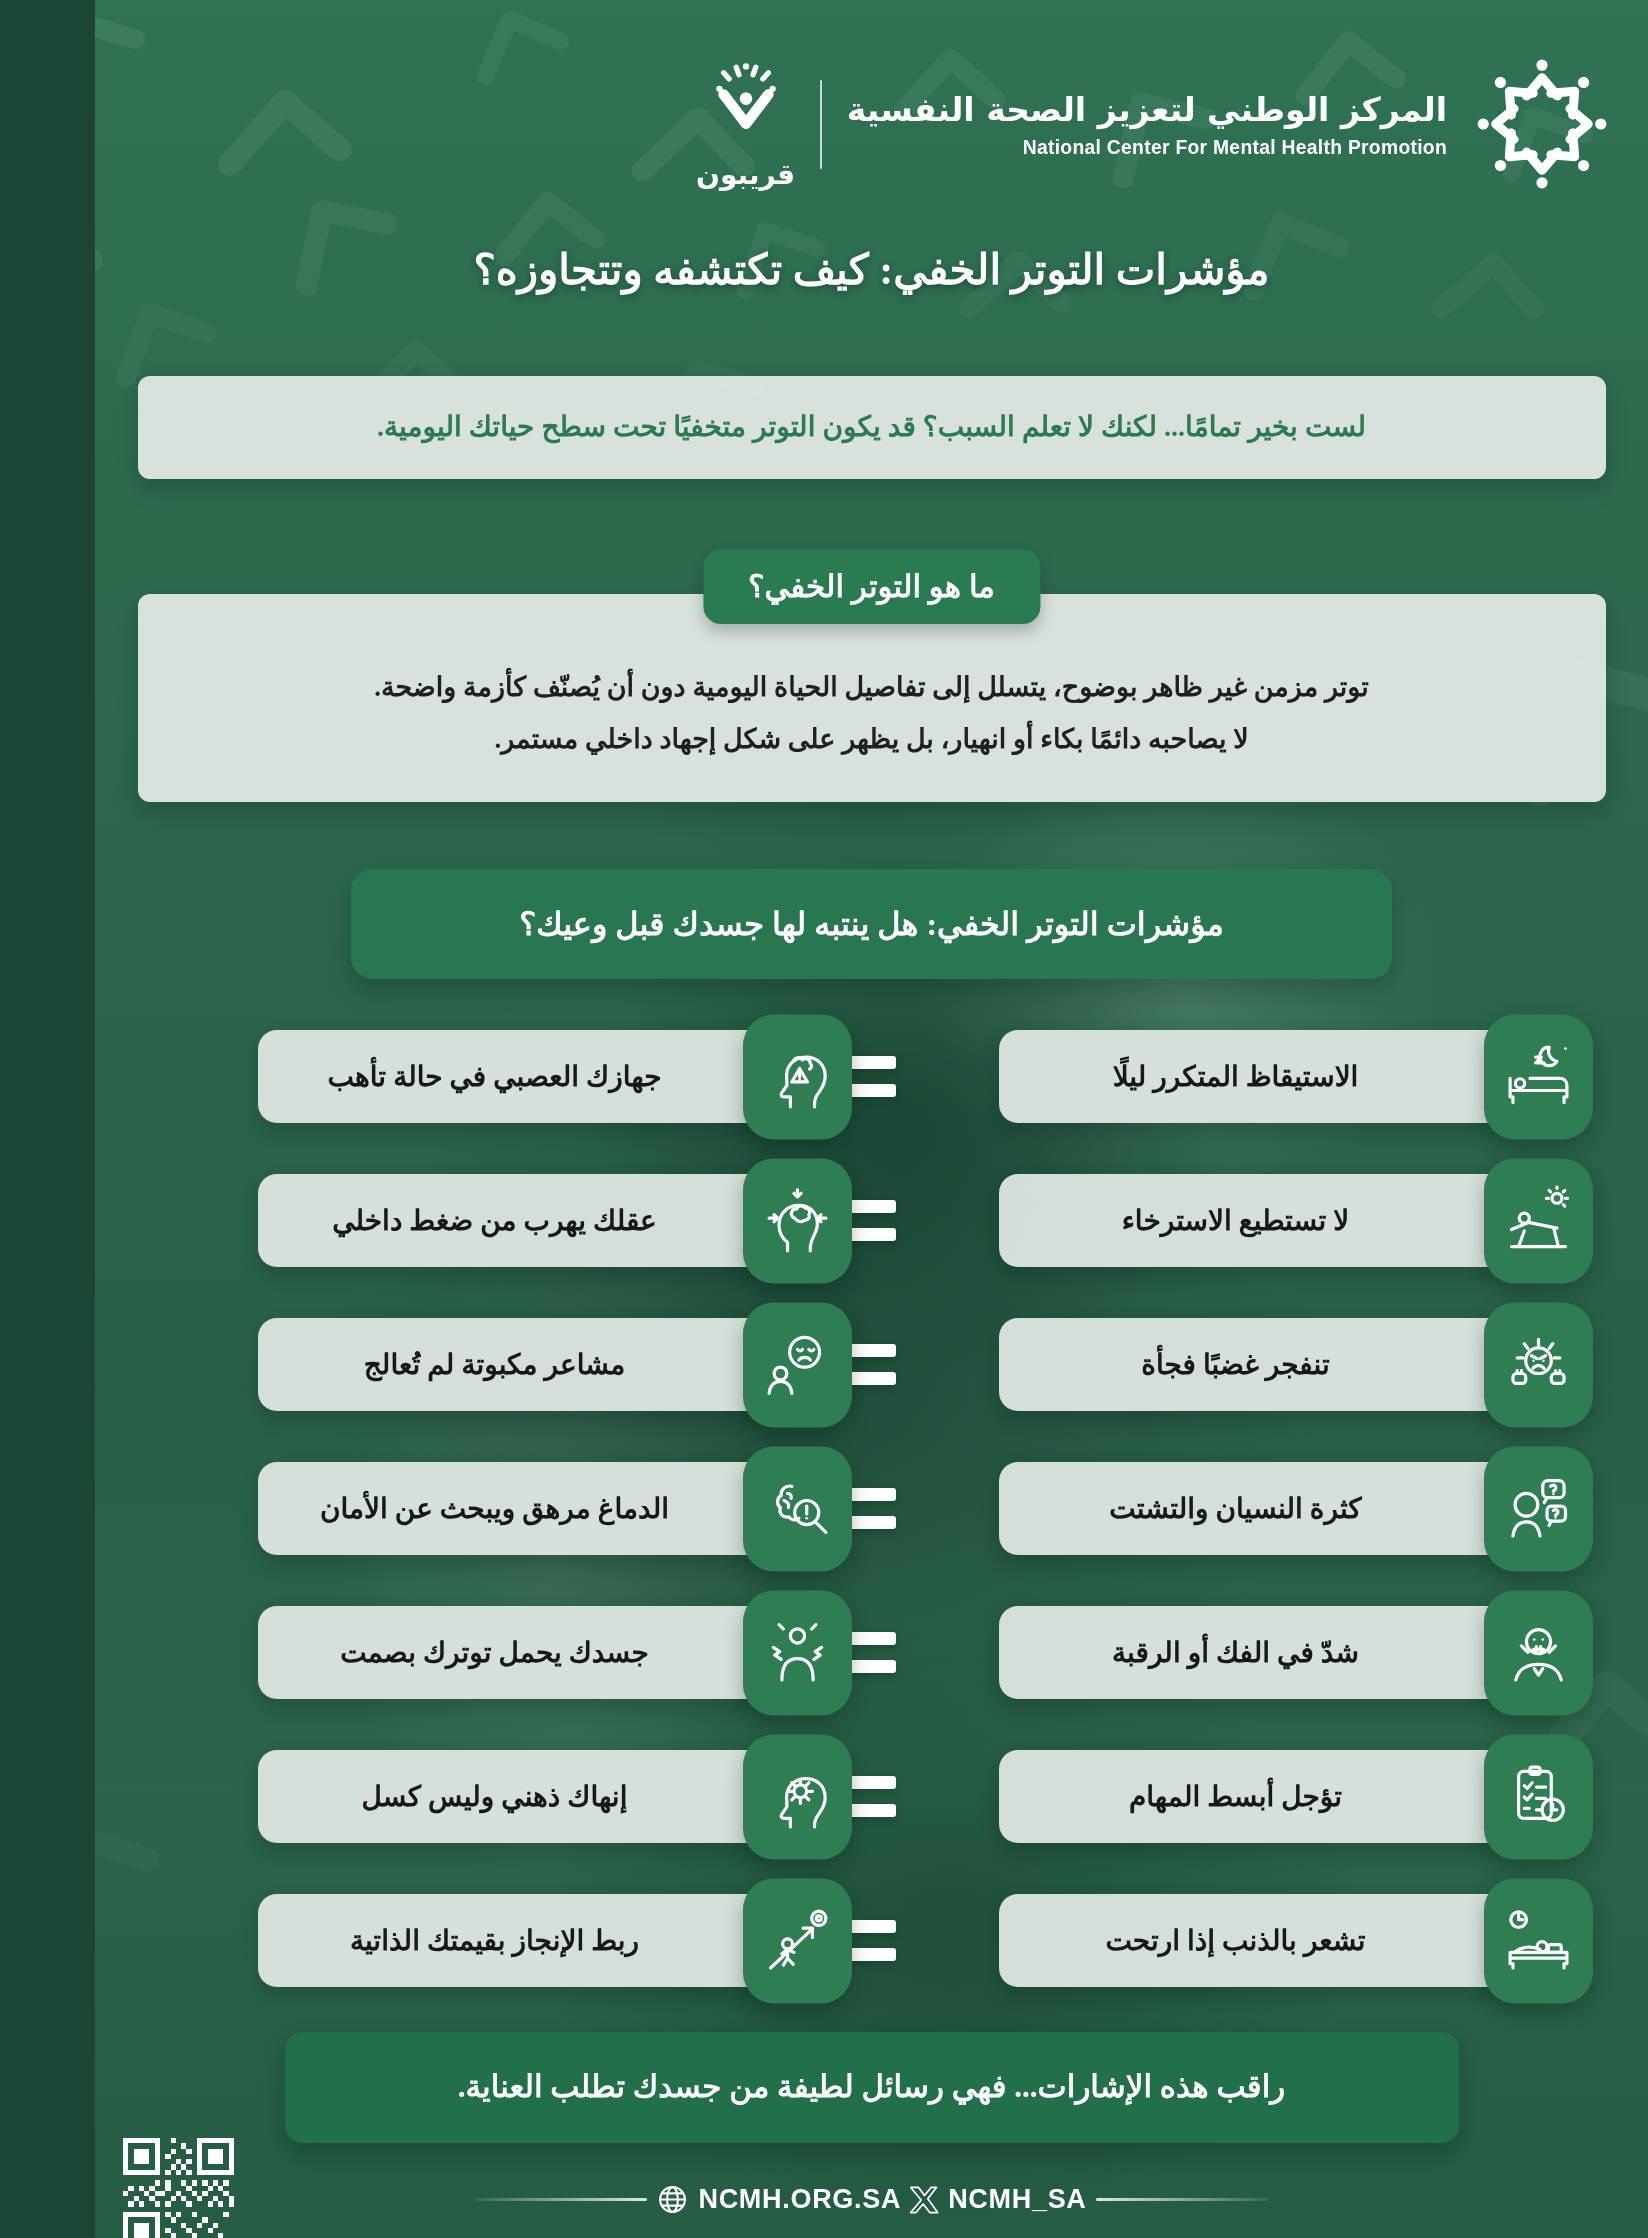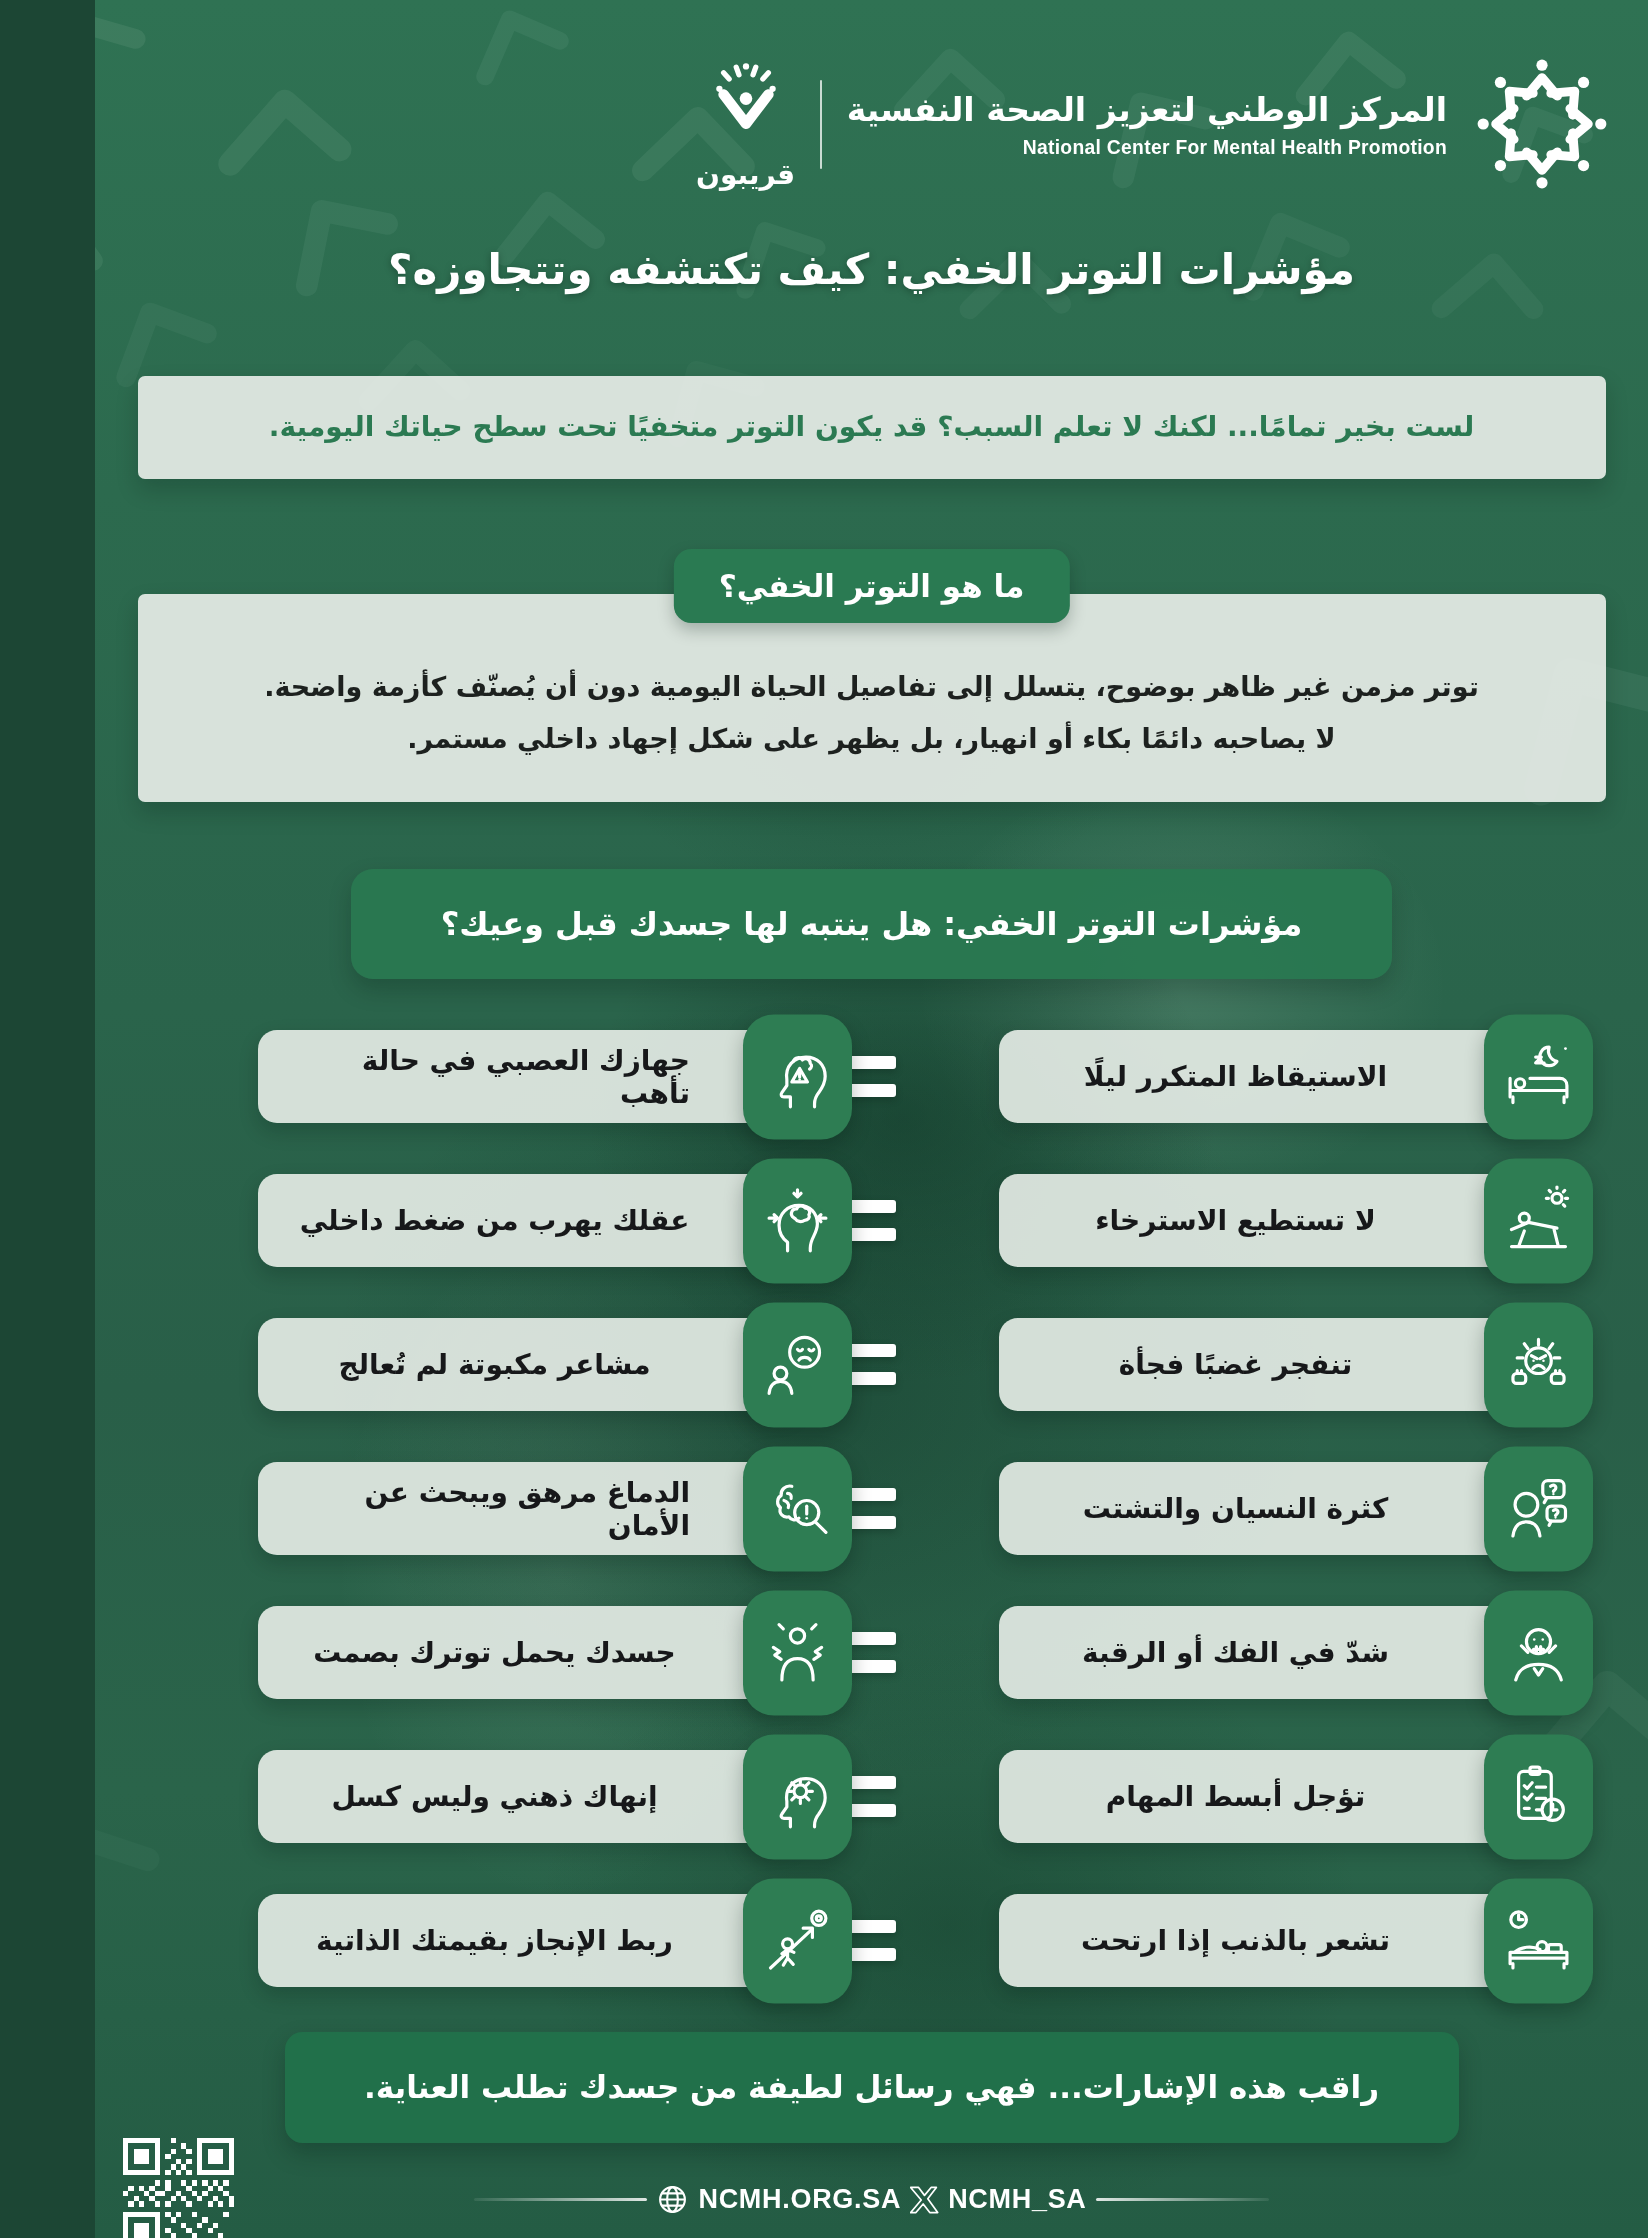--- a/index.html
+++ b/index.html
@@ -18,23 +18,23 @@
       radial-gradient(553px 408px at 55% 86%, rgba(10,42,28,.32), transparent 75%),
       radial-gradient(364px 218px at 50% 33%, rgba(16,54,38,.25), transparent 75%);
   }
   .header{position:absolute;top:33px;right:36px;left:36px;height:182px;display:flex;align-items:center;gap:25px;}
   .org{text-align:right;}
   .org .ar{font-size:33px;font-weight:bold;line-height:1.25;}
   .org .en{font-size:19.3px;font-weight:bold;margin-top:5.8px;letter-spacing:0.3px;font-family:"Liberation Sans",sans-serif;}
   .hdr-divider{width:1.5px;height:89px;background:rgba(255,255,255,.75);border-radius:1.5px;}
   .qaribon{display:flex;flex-direction:column;align-items:center;gap:16px;}
   .qaribon .lbl{font-size:28px;font-weight:bold;}
-  .main{position:relative;padding-top:245px;}
+  .main{position:relative;padding-top:245px;font-family:Liberation Serif, serif;}
   .title{margin:0;text-align:center;font-size:42px;font-weight:bold;letter-spacing:-0.4px;text-shadow:0 2.2px 7.3px rgba(0,25,15,.35);}
-  .panel{background:rgba(227,234,228,.94);border-radius:7px;box-shadow:0 10.2px 22px rgba(0,22,14,.20);box-sizing:border-box;}
+  .panel{background:rgba(227,234,228,.94);border-radius:12px;box-shadow:0 10.2px 22px rgba(0,22,14,.20);box-sizing:border-box;}
   .intro-box{width:1468px;margin:82px auto 0;padding:29px 44px;}
   .intro-box p{margin:0;text-align:center;color:#2b7a52;font-size:28px;font-weight:bold;line-height:1.6;}
   .whatis{position:relative;width:1468px;margin:115px auto 0;padding:67px 51px 36px;}
   .whatis .tab{
     position:absolute;top:-45px;right:50%;transform:translateX(50%);
     background:#2a7a52;color:#fff;font-size:31px;font-weight:bold;
     padding:19px 45px;border-radius:17.5px;white-space:nowrap;box-shadow:0 7.3px 16px rgba(0,22,14,.25);
   }
   .whatis p{margin:0;text-align:center;color:#1d211f;font-size:27px;font-weight:bold;line-height:1.95;}
   .signals-header{width:1041px;margin:67px auto 0;background:rgba(41,120,81,.97);border-radius:22px;padding:31px 33px;box-sizing:border-box;text-align:center;box-shadow:0 10.2px 22px rgba(0,22,14,.22);}

